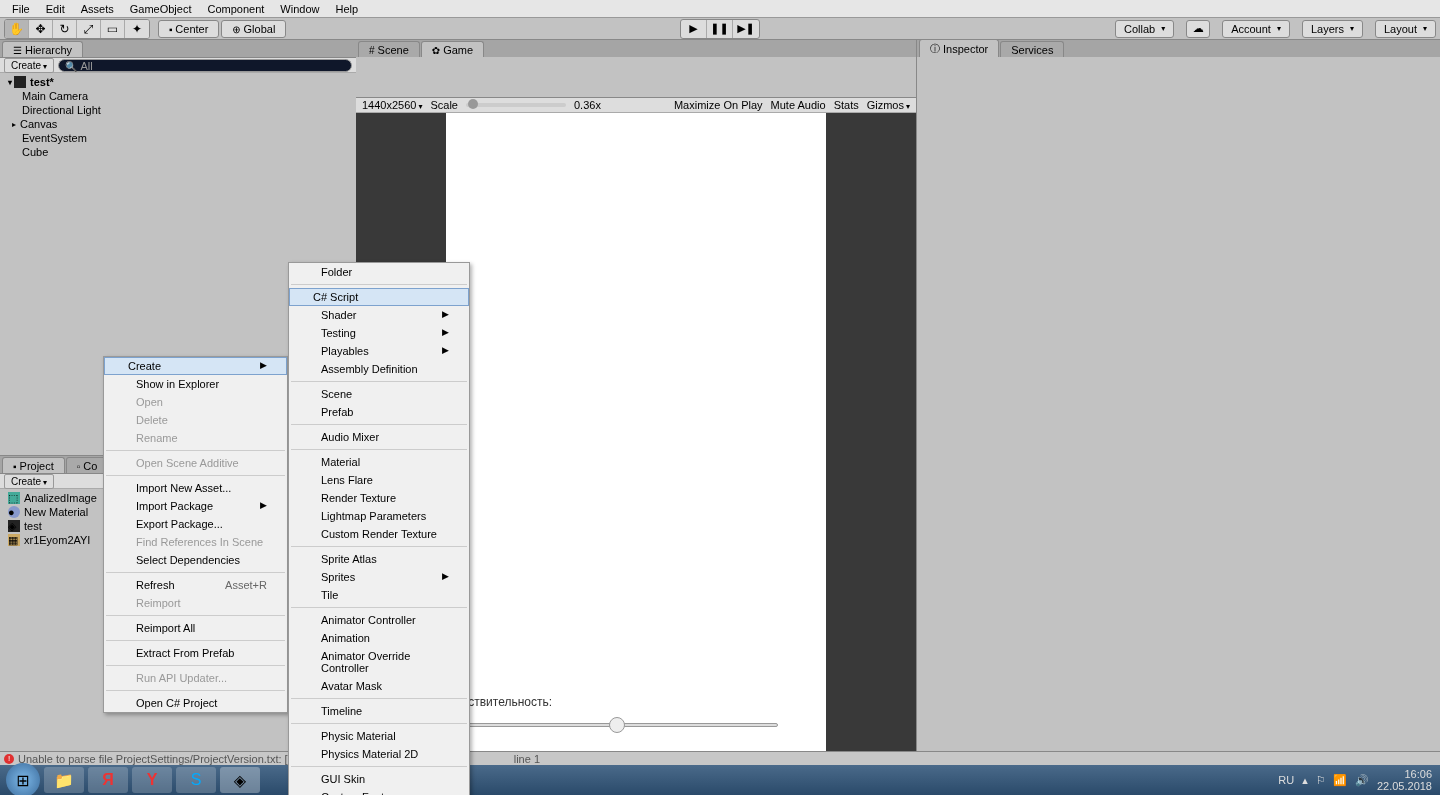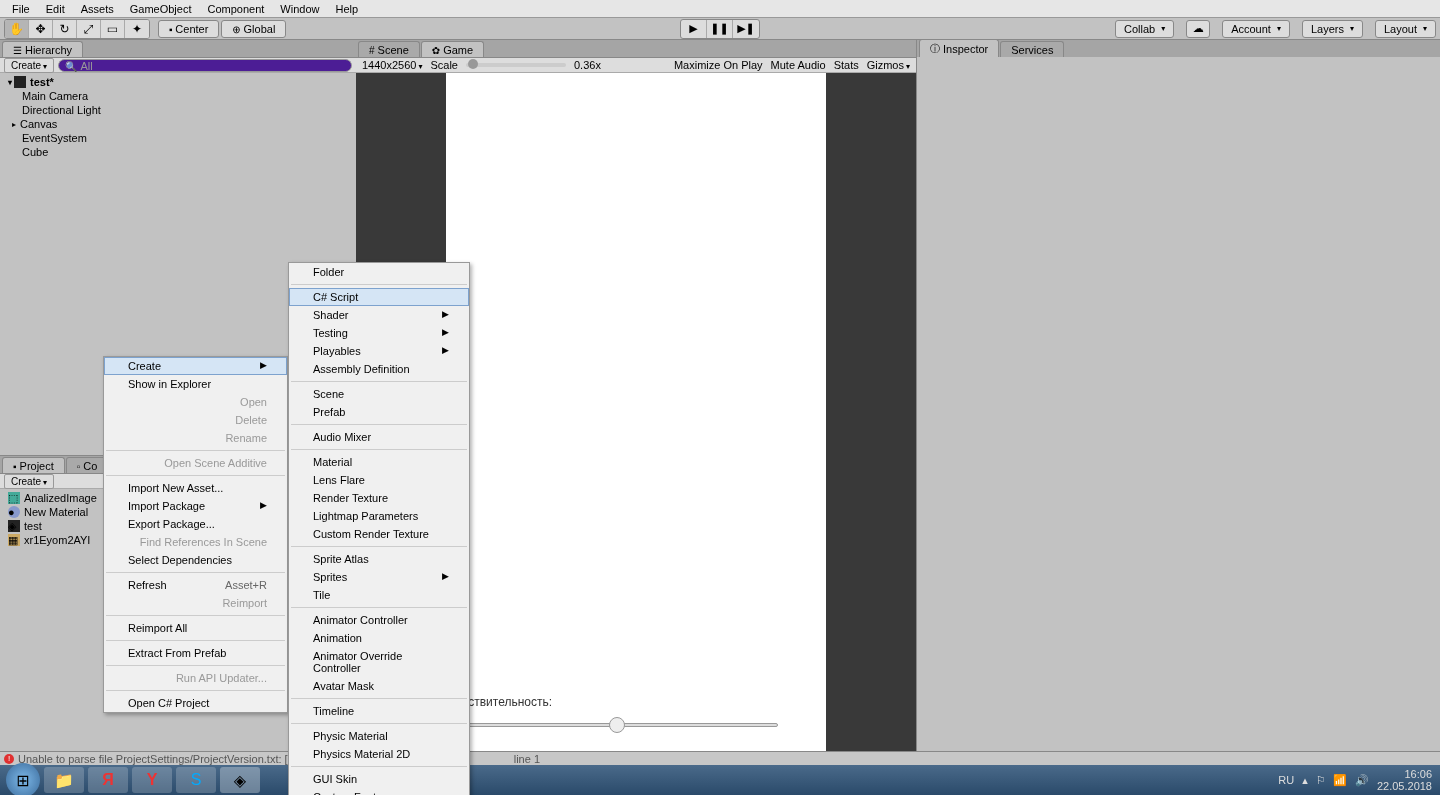--- a/index.html
+++ b/index.html
@@ -29,50 +29,50 @@
 .left-panel { width: 356px; display: flex; flex-direction: column; background: #c2c2c2; }
 .center-panel { flex: 1; display: flex; flex-direction: column; background: #c2c2c2; }
 .right-panel { width: 524px; background: #c2c2c2; border-left: 1px solid #888; }
 
 
 .panel-tabs { height: 17px; background: #a5a5a5; display: flex; align-items: flex-end; padding-left: 2px; }
 .panel-tab { background: #c2c2c2; padding: 2px 10px 1px; border: 1px solid #888; border-bottom: none; border-radius: 3px 3px 0 0; font-size: 10px; display: flex; align-items: center; gap: 3px; margin-right: 1px; }
 .panel-tab.inactive { background: #a9a9a9; }
 .panel-subbar { height: 16px; background: #ddd; border-top: 1px solid #888; border-bottom: 1px solid #aaa; display: flex; align-items: center; padding: 0 4px; gap: 4px; font-size: 10px; }
 .create-btn { padding: 1px 6px; border: 1px solid #999; background: #ddd; border-radius: 2px; font-size: 10px; }
-.search-field { flex: 1; height: 13px; border: 1px solid #999; border-radius: 7px; background: #4c1d95; padding: 0 6px; font-size: 10px; color: #888; }
+.search-field { flex: 1; height: 13px; border: 1px solid #999; border-radius: 7px; background: #0f172a; padding: 0 6px; font-size: 10px; color: #888; }
 
 
 .hierarchy-content { flex: 1; background: #c2c2c2; padding: 2px 0; }
 .hierarchy-item { padding: 1px 4px 1px 8px; font-size: 11px; display: flex; align-items: center; gap: 2px; }
 .hierarchy-item.scene { font-weight: bold; }
 .hierarchy-item.child { padding-left: 22px; }
 .unity-icon { width: 12px; height: 12px; background: #222; display: inline-block; margin-right: 2px; }
 
 
 .project-section { border-top: 1px solid #888; }
 .project-content { background: #c2c2c2; padding: 2px 8px; }
 .project-item { padding: 1px 0; font-size: 11px; display: flex; align-items: center; gap: 4px; }
 .asset-icon { width: 12px; height: 12px; display: inline-block; }
 
 
-.game-toolbar { height: 16px; background: #ddd; border-top: 1px solid #888; border-bottom: 1px solid #aaa; display: flex; align-items: center; padding: 0 6px; gap: 8px; font-size: 10px; }
+.game-toolbar { height: 16px; background: #ddd; border-top: 1px solid #888; border-bottom: 1px solid #aaa; display: flex; align-items: center; padding: 0 6px; gap: 8px; font-size: 10px; margin-top: 40px; }
 .game-view { flex: 1; background: #393939; position: relative; display: flex; justify-content: center; }
 .game-canvas { background: white; width: 380px; height: 100%; position: relative; }
 .game-label { position: absolute; bottom: 42px; left: 2px; font-size: 12px; color: #333; }
 .game-slider { position: absolute; bottom: 24px; left: 2px; width: 330px; height: 4px; background: #ddd; border: 1px solid #999; border-radius: 2px; }
 .game-slider-thumb { position: absolute; top: -7px; left: 160px; width: 16px; height: 16px; border-radius: 50%; background: #eee; border: 1px solid #999; }
 
 
 .context-menu { position: absolute; background: #f0f0f0; border: 1px solid #999; box-shadow: 2px 2px 4px rgba(0,0,0,0.3); z-index: 1000; }
 .menu1 { left: 103px; top: 356px; width: 185px; }
 .menu2 { left: 288px; top: 262px; width: 182px; }
-.ctx-item { padding: 3px 20px 3px 24px; font-size: 11px; position: relative; display: flex; justify-content: space-between; }
+.ctx-item { padding: 3px 20px 3px 32px; font-size: 11px; position: relative; display: flex; justify-content: space-between; }
 .ctx-item.highlighted { background: #d5e5f5; border: 1px solid #7da2ce; padding: 2px 19px 2px 23px; }
-.ctx-item.disabled { color: #999; justify-content: flex-end; }
+.ctx-item.disabled { color: #999; }
 .ctx-sep { height: 1px; background: #ccc; margin: 3px 2px; }
 .ctx-arrow { font-size: 9px; }
 .ctx-shortcut { color: #666; }
 
 
 .statusbar { position: absolute; bottom: 30px; left: 0; right: 0; height: 14px; background: #c7c7c7; border-top: 1px solid #888; display: flex; align-items: center; padding: 0 4px; font-size: 10px; color: #555; }
 .status-error-icon { width: 10px; height: 10px; background: #e03030; border-radius: 50%; margin-right: 4px; color: white; font-size: 8px; display: flex; align-items: center; justify-content: center; }
 
 
 .taskbar { position: absolute; bottom: 0; left: 0; right: 0; height: 30px; background: linear-gradient(#4a6a8a, #2a4a6a); display: flex; align-items: center; padding: 0 4px; }

